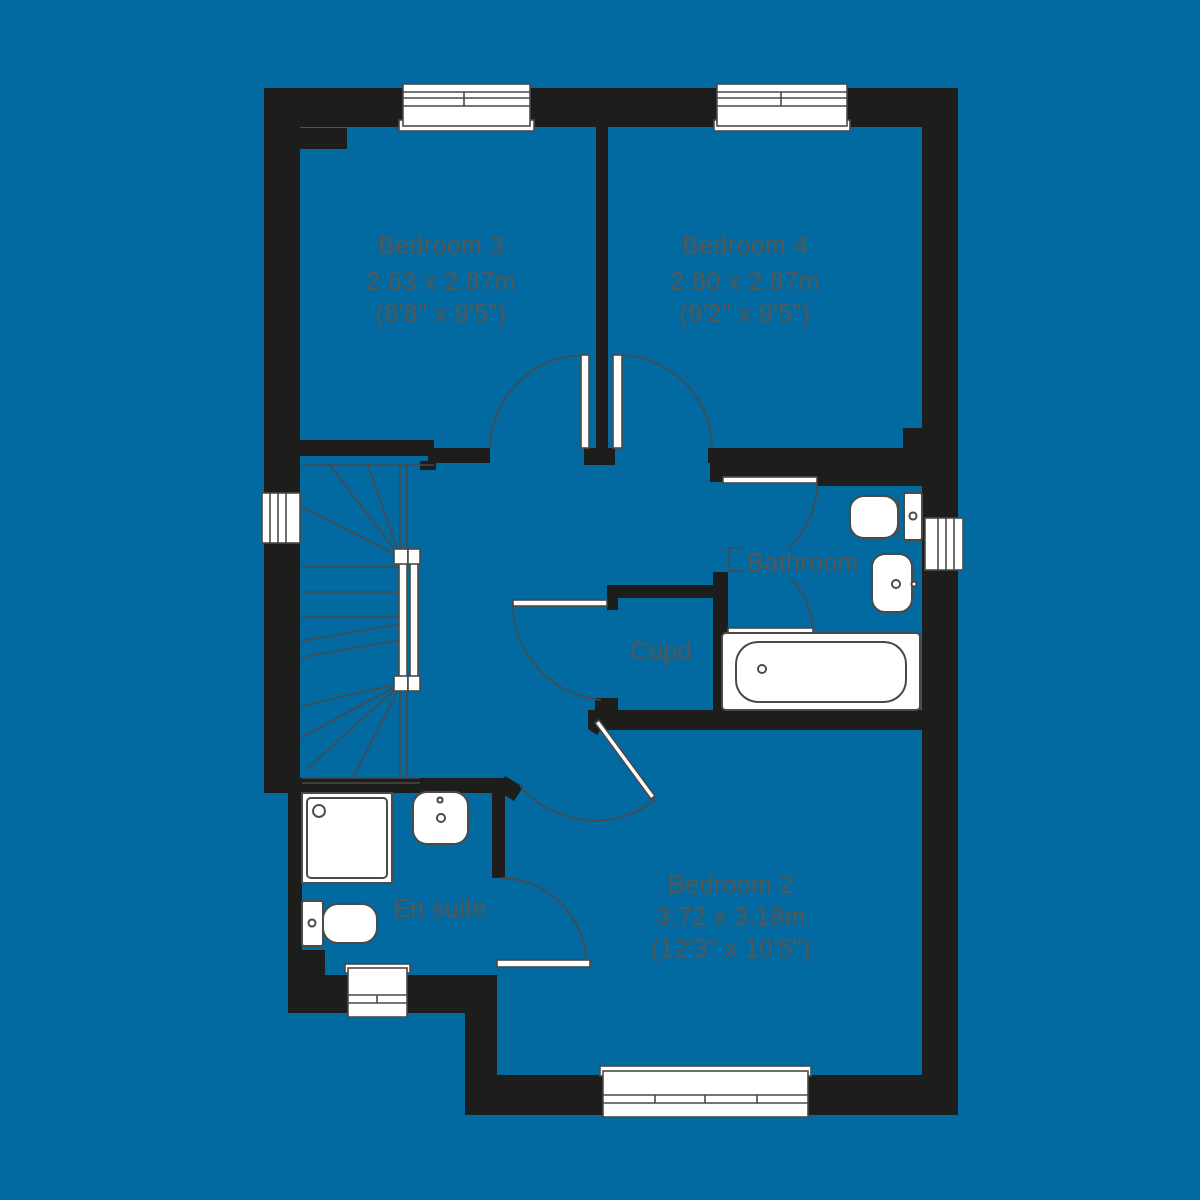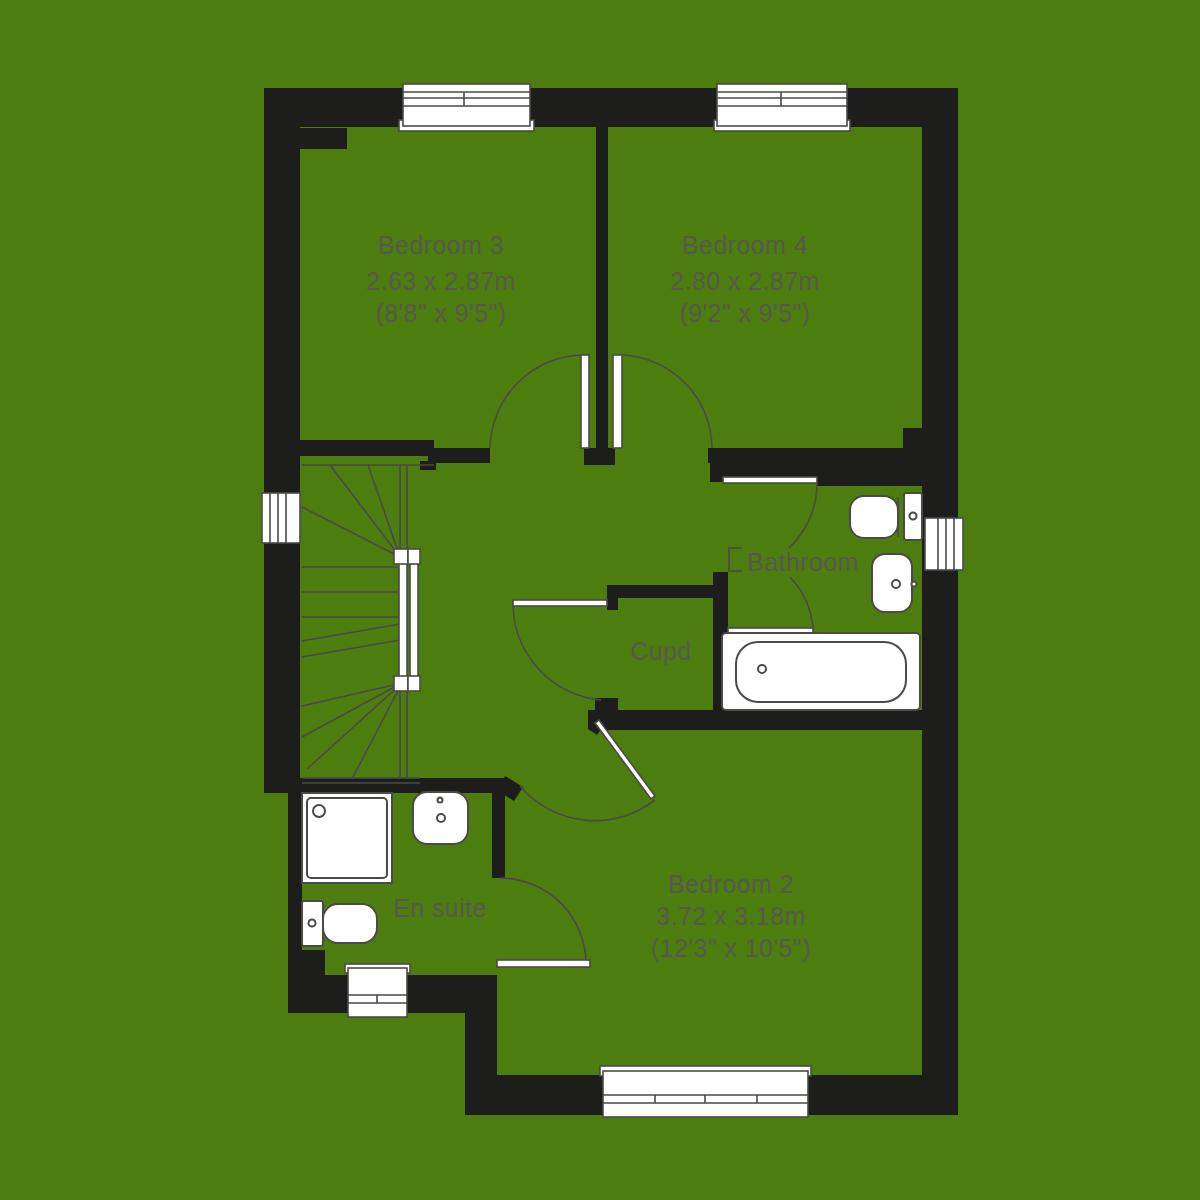--- a/index.html
+++ b/index.html
@@ -1,16 +1,16 @@
 <!DOCTYPE html>
 <html style="--wall: #1d1d1b; --line: #4a4a48; --text: #575750;"><head>
 <meta charset="utf-8">
 <style>
   html,body{margin:0;padding:0;background:#ffffff;}
-  .stage{width:1200px;height:1200px;position:relative;background:#4d7c0f;font-family:"Liberation Sans",sans-serif;}
+  .stage{width:1200px;height:1200px;position:relative;background:#0369a1;font-family:"Liberation Sans",sans-serif;}
   svg{position:absolute;left:0;top:0;}
   .wall{fill:var(--wall,#1d1d1b);stroke:none;}
   .thin{fill:none;stroke:var(--line,#4a4a48);stroke-width:1.6;}
   .leaf{fill:#ffffff;stroke:var(--line,#4a4a48);stroke-width:1.6;}
   .win{fill:#ffffff;stroke:var(--line,#4a4a48);stroke-width:1.6;}
   .fix{fill:#ffffff;stroke:var(--line,#4a4a48);stroke-width:2;}
   .lbl{fill:var(--text,#575750);font-family:"Liberation Sans",sans-serif;font-size:25px;letter-spacing:.4px;text-anchor:middle;}
 </style>
 </head>
 <body>

